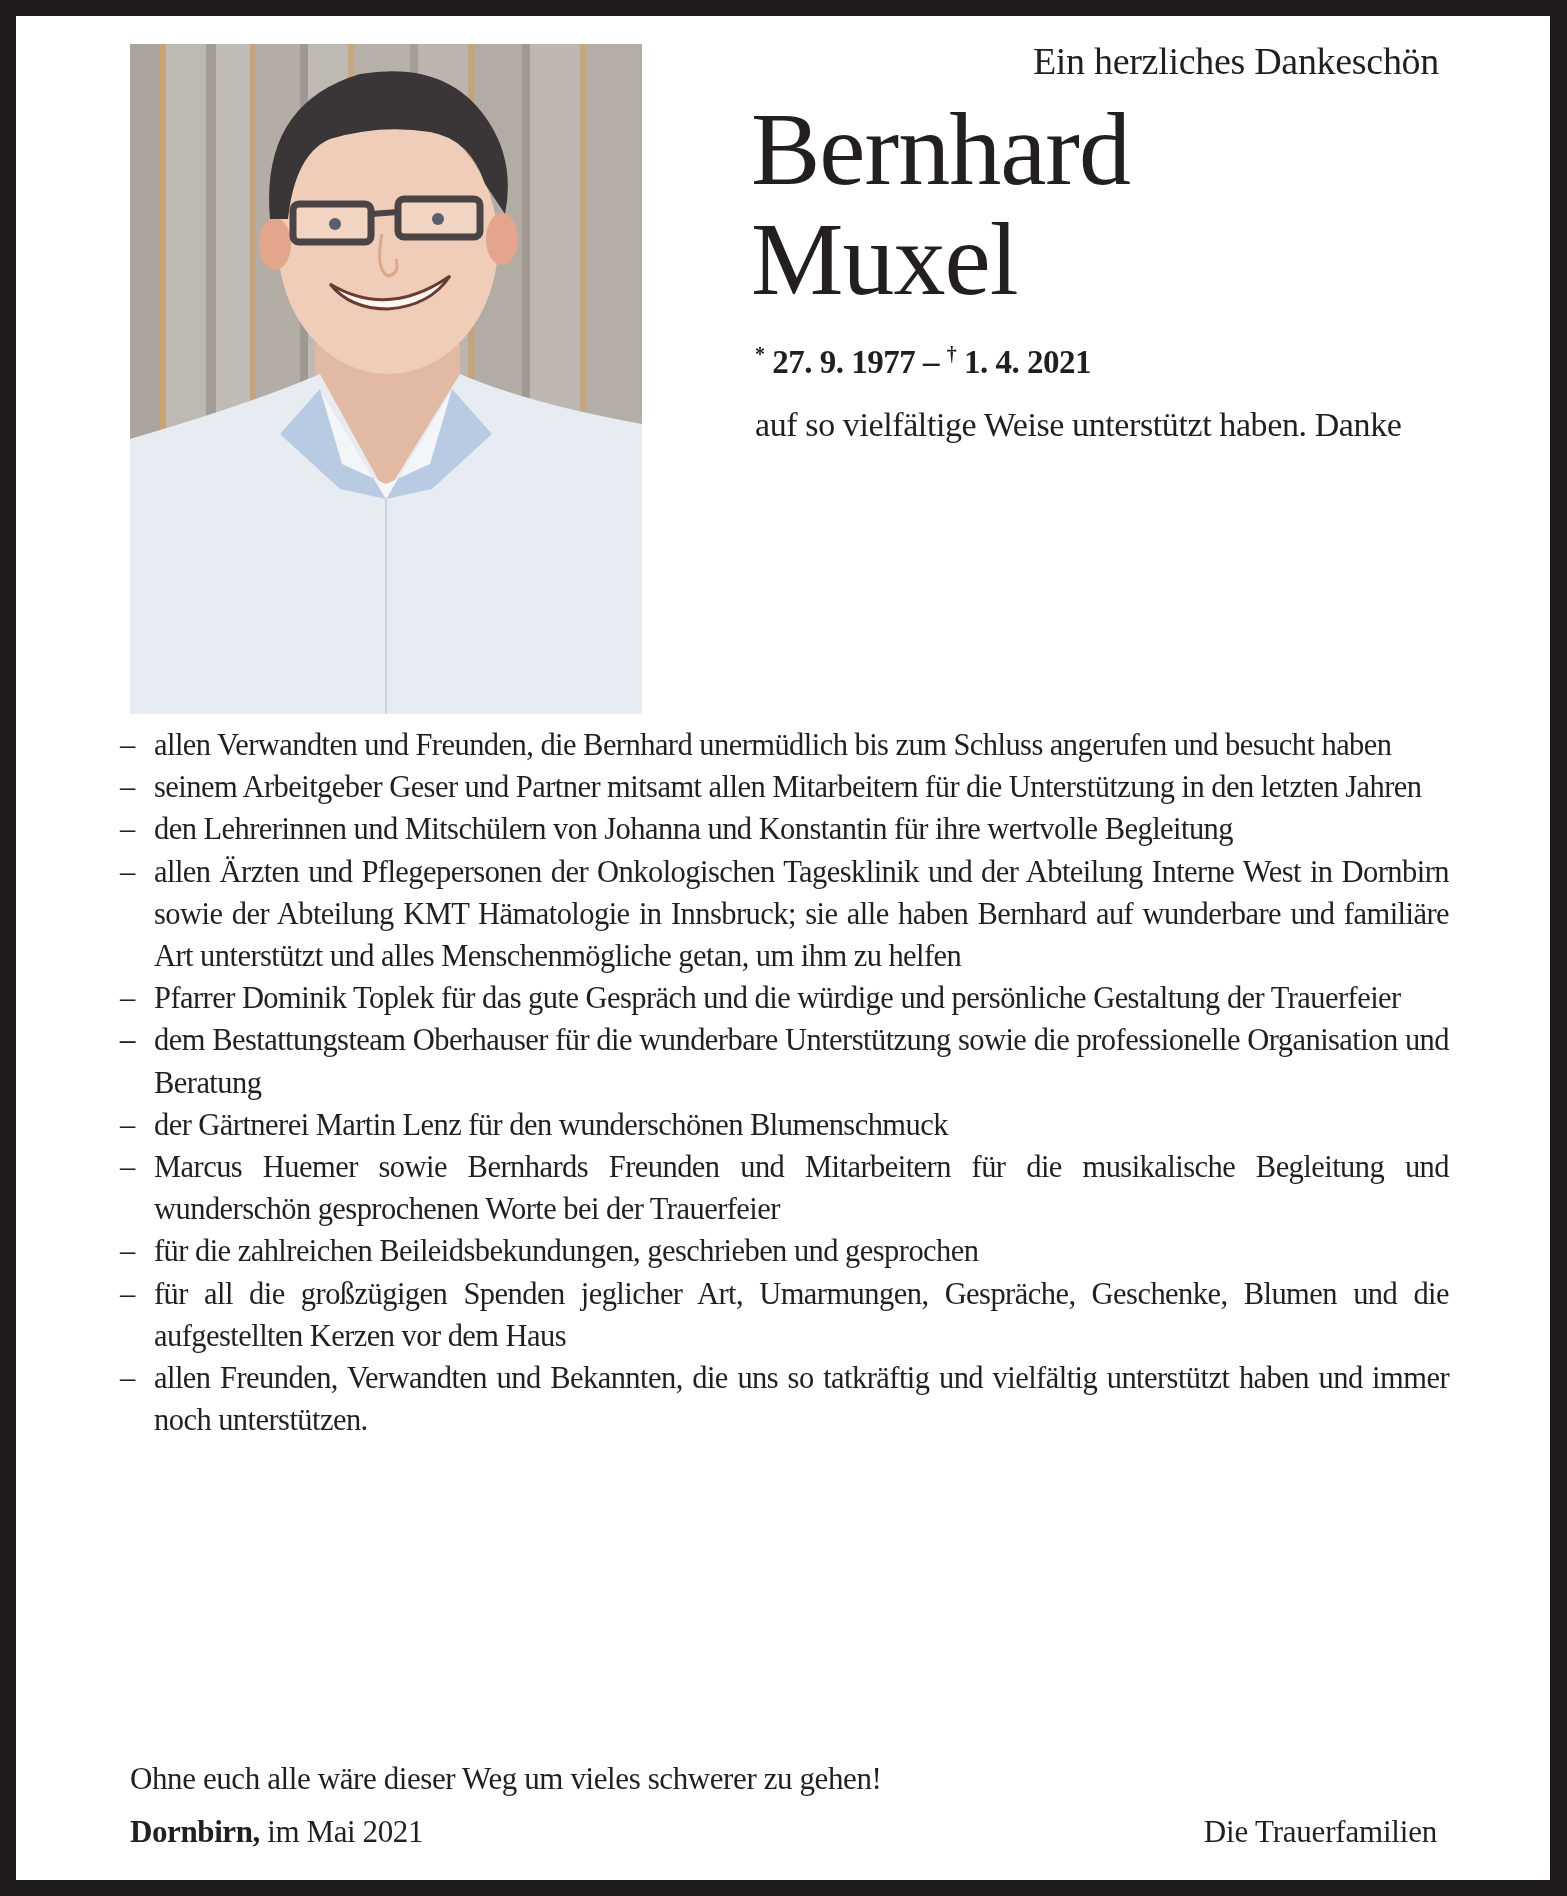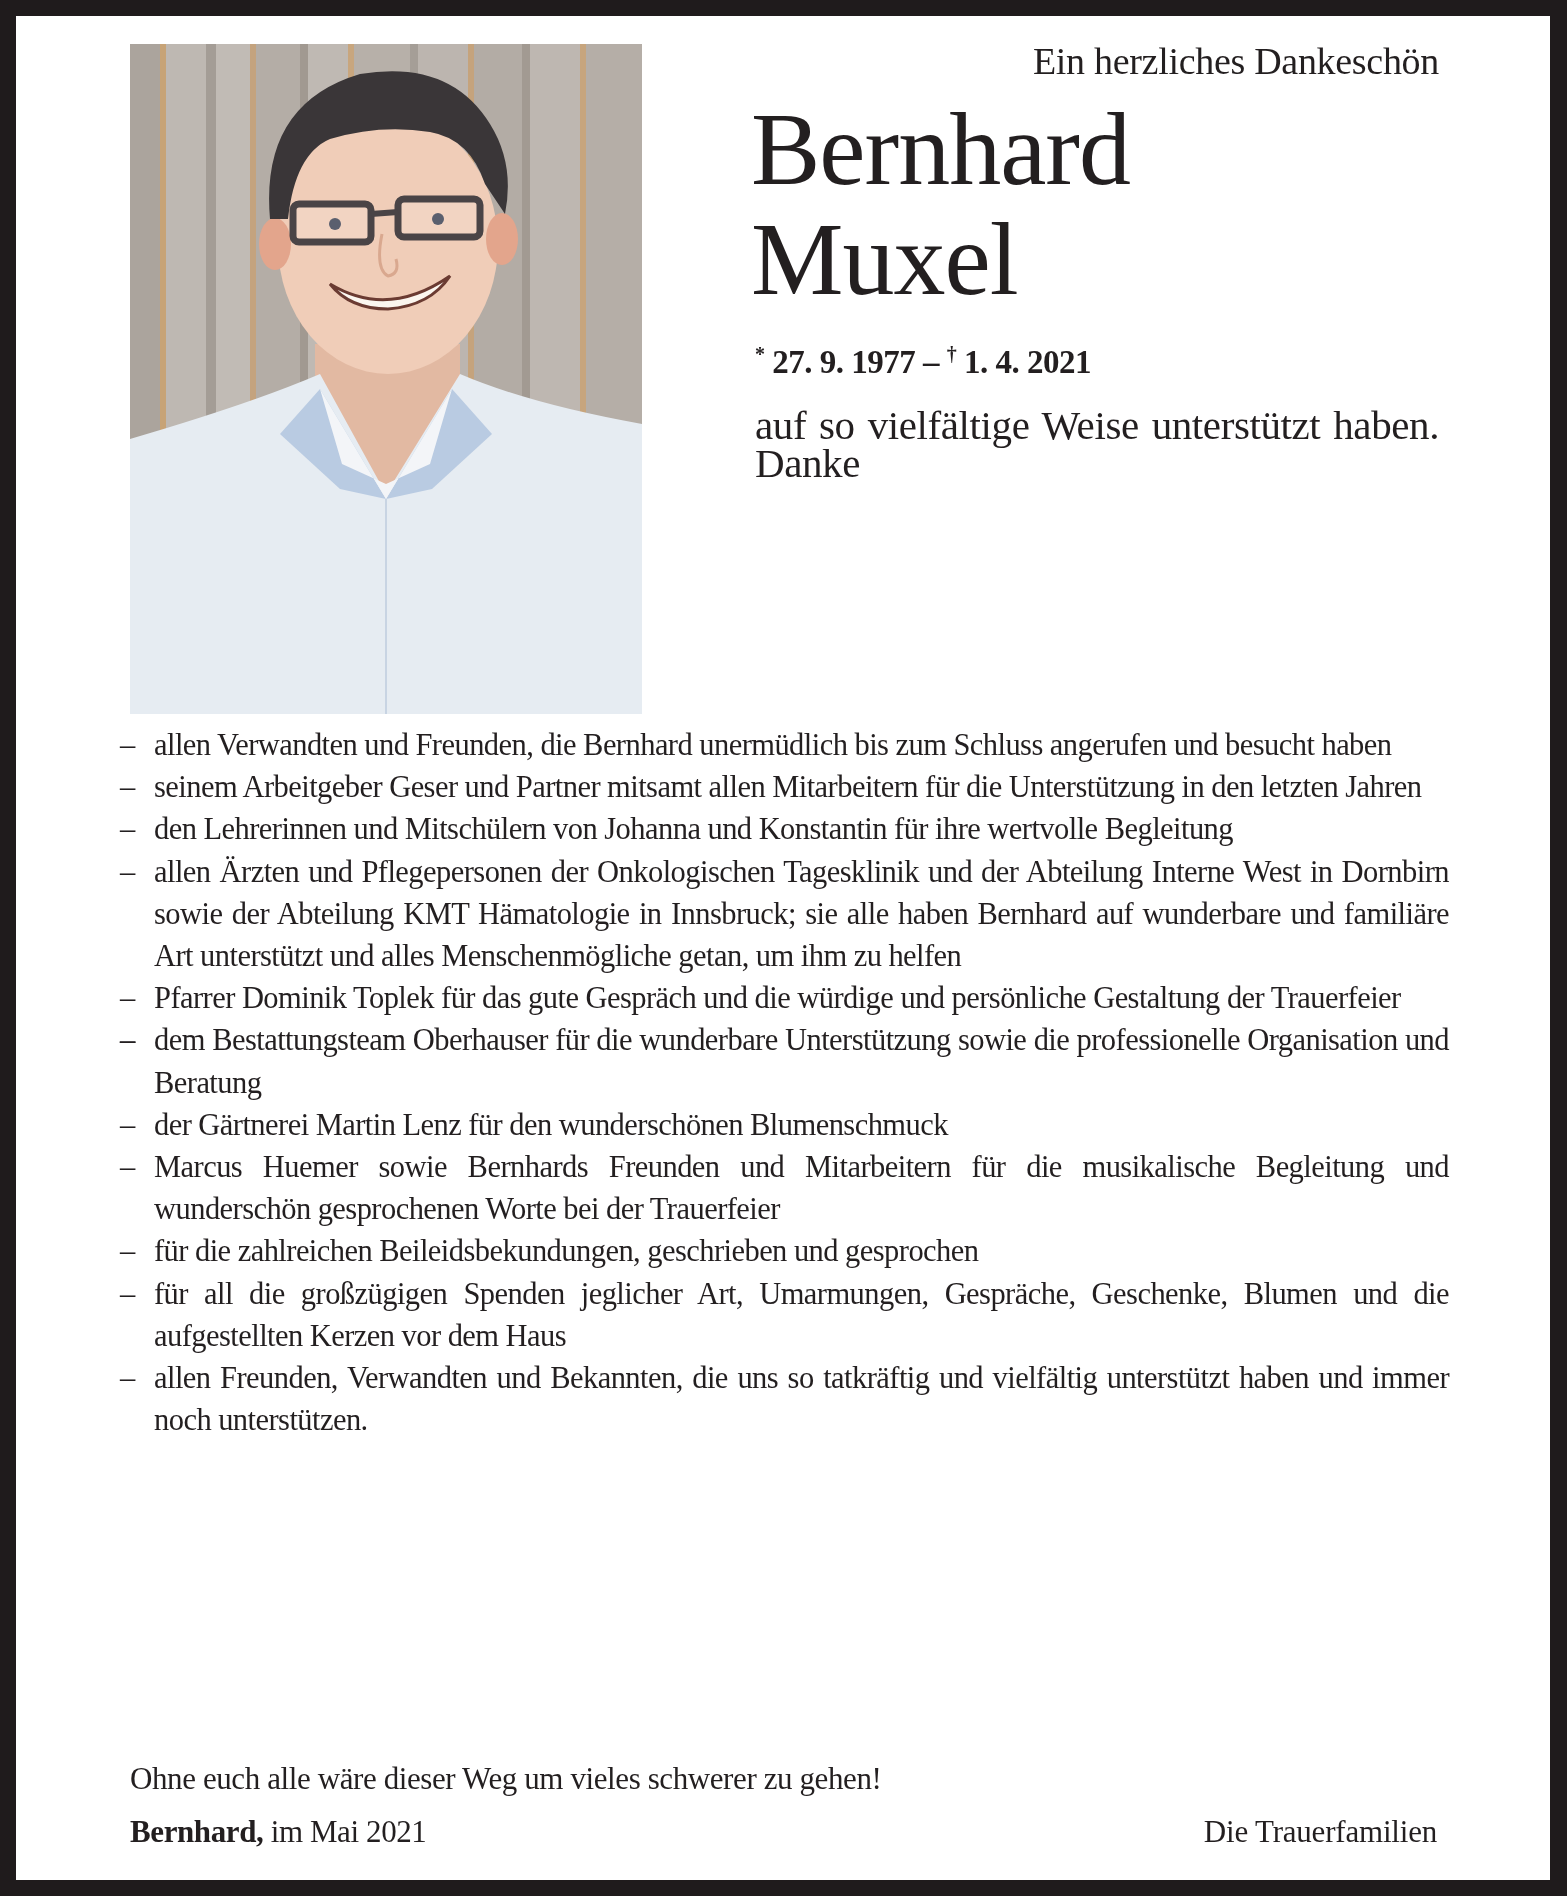--- a/index.html
+++ b/index.html
@@ -56,21 +56,21 @@
   }
   .dates {
     font-size: 33px;
     font-weight: bold;
     margin: 20px 0 0 0;
     line-height: 40px;
     letter-spacing: -0.5px;
   }
   .dates sup { font-size: 20px; font-weight: bold; vertical-align: 12px; }
   .after {
-    font-size: 41px;
+    font-size: 34px;
     line-height: 38px;
     text-align: justify;
     text-align-last: left;
     margin: 24px 0 0 0;
     letter-spacing: -0.4px;
   }
 
   .thanks-list {
     position: absolute;
     left: 98px; top: 708px;
@@ -200,17 +200,17 @@
     <li><span class="dash">–</span><span>der Gärtnerei Martin Lenz für den wunderschönen Blumenschmuck</span></li>
     <li><span class="dash">–</span><span>Marcus Huemer sowie Bernhards Freunden und Mitarbeitern für die musikali­sche Begleitung und wunderschön gesprochenen Worte bei der Trauerfeier</span></li>
     <li><span class="dash">–</span><span>für die zahlreichen Beileidsbekundungen, geschrieben und gesprochen</span></li>
     <li><span class="dash">–</span><span>für all die großzügigen Spenden jeglicher Art, Umarmungen, Gespräche, Geschenke, Blumen und die aufgestellten Kerzen vor dem Haus</span></li>
     <li><span class="dash">–</span><span>allen Freunden, Verwandten und Bekannten, die uns so tatkräftig und vielfältig unterstützt haben und immer noch unterstützen.</span></li>
   </ul>
 
   <p class="closing">Ohne euch alle wäre dieser Weg um vieles schwerer zu gehen!</p>
 
   <div class="footer-left">
-    <b>Bernhard,</b><span> im Mai 2021</span>
+    <b>Dornbirn,</b><span> im Mai 2021</span>
   </div>
   <div class="footer-right">Die Trauerfamilien</div>
 
 </div>
 
 </body></html>

